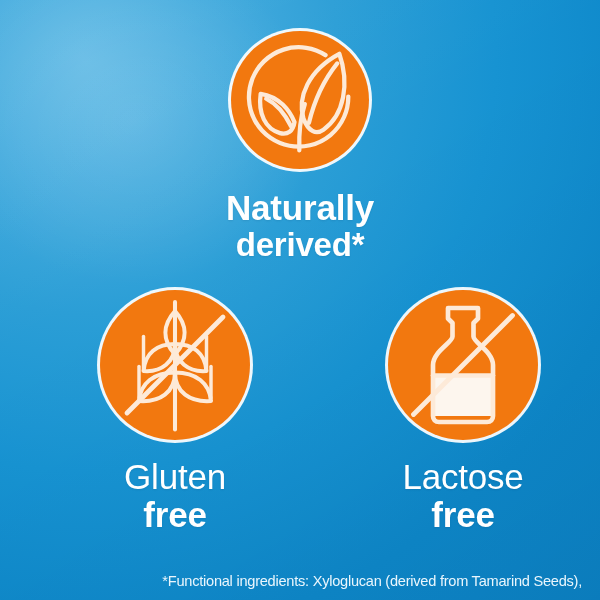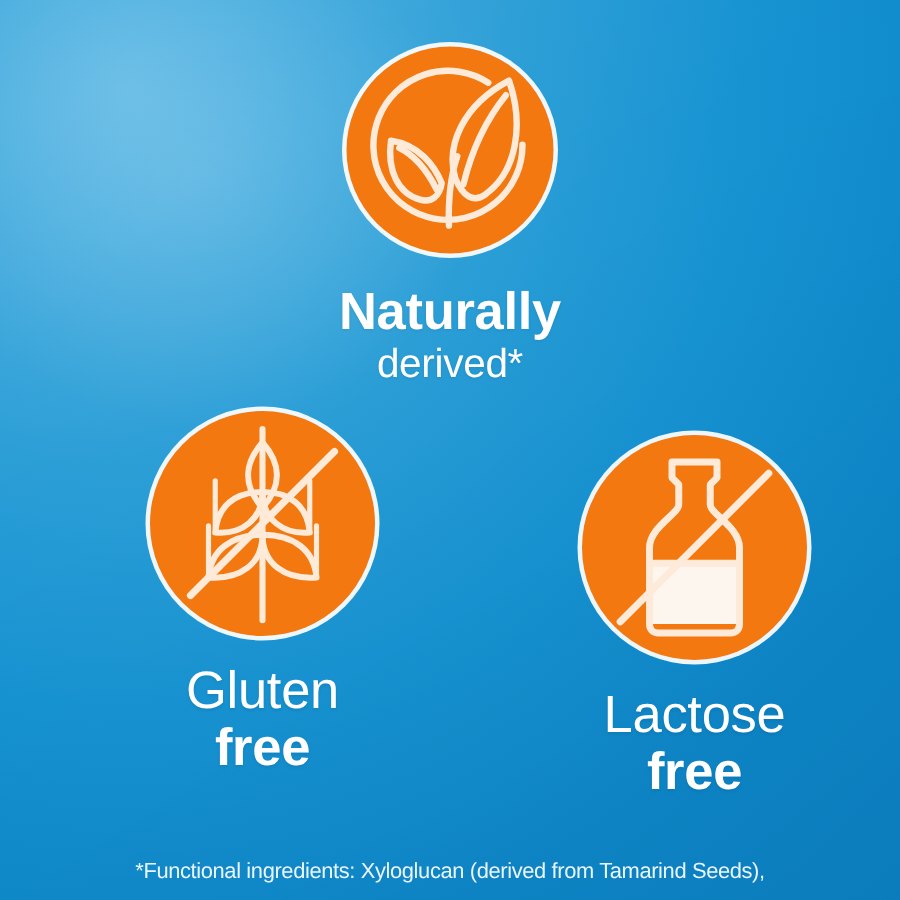--- a/index.html
+++ b/index.html
@@ -49,21 +49,21 @@
   }
 
   .badge-top {
     left: 50%;
     transform: translateX(-50%);
     top: 31px;
     width: 260px;
   }
   .badge-left {
     left: 80px;
-    top: 274px;
+    top: 290px;
     width: 190px;
   }
   .badge-right {
     left: 368px;
     top: 290px;
     width: 190px;
     align-items: center;
   }
 
   .disc {
@@ -90,32 +90,32 @@
     line-height: 1.04;
     letter-spacing: -0.2px;
     text-shadow: 0 1px 2px rgba(0,40,70,0.10);
   }
   .caption-top { margin-top: 21px; }
   .caption-sub { margin-top: 19px; }
 
   .cap-line { display: block; white-space: nowrap; }
 
   .cap-top-1 { font-size: 35px; font-weight: 700; }
-  .cap-top-2 { font-size: 27px; font-weight: 400; margin-top: 2px; }
+  .cap-top-2 { font-size: 33px; font-weight: 700; margin-top: 2px; }
 
   .cap-sub-1 { font-size: 35px; font-weight: 400; }
   .cap-sub-2 { font-size: 35px; font-weight: 700; margin-top: 2px; }
 
   
   .footnote {
     position: absolute;
     left: 0;
     right: 0;
     bottom: 9px;
-    text-align: center;
+    text-align: right;
     color: #eaf6fd;
     font-size: 14.6px;
     line-height: 1.33;
     letter-spacing: -0.25px;
     padding: 0 18px;
     box-sizing: border-box;
     margin-top: 30px;
   }
   .footnote span { display: block; }
 </style>

